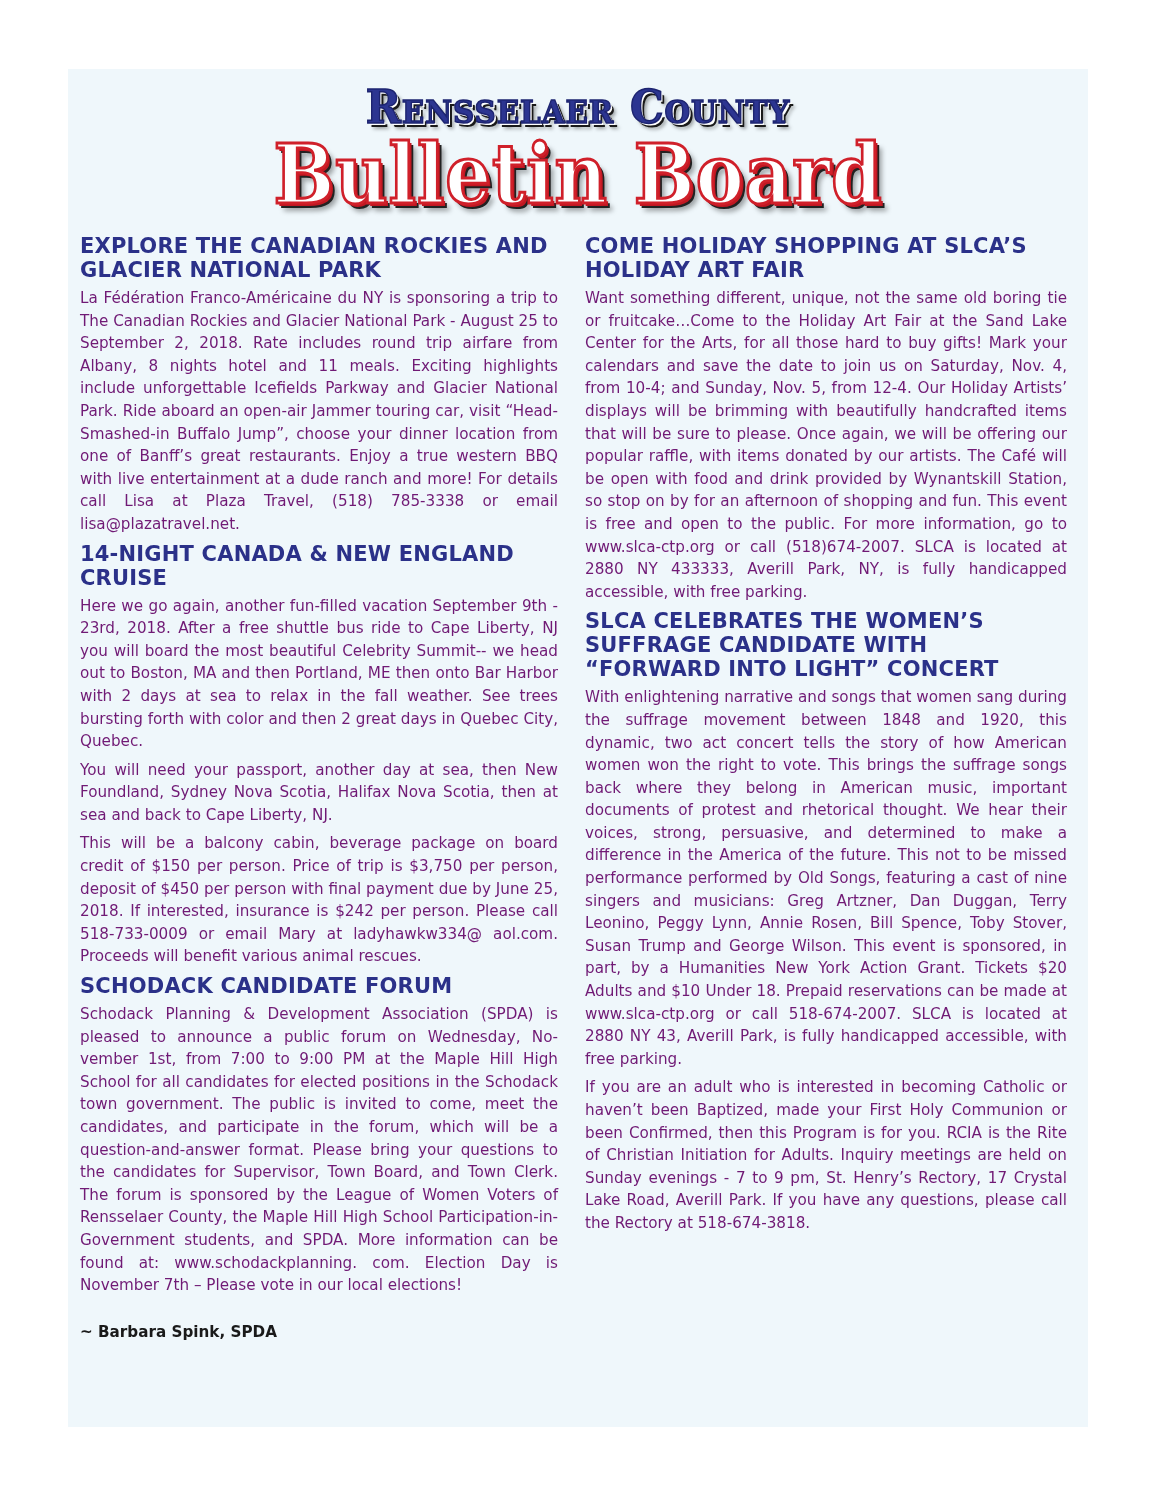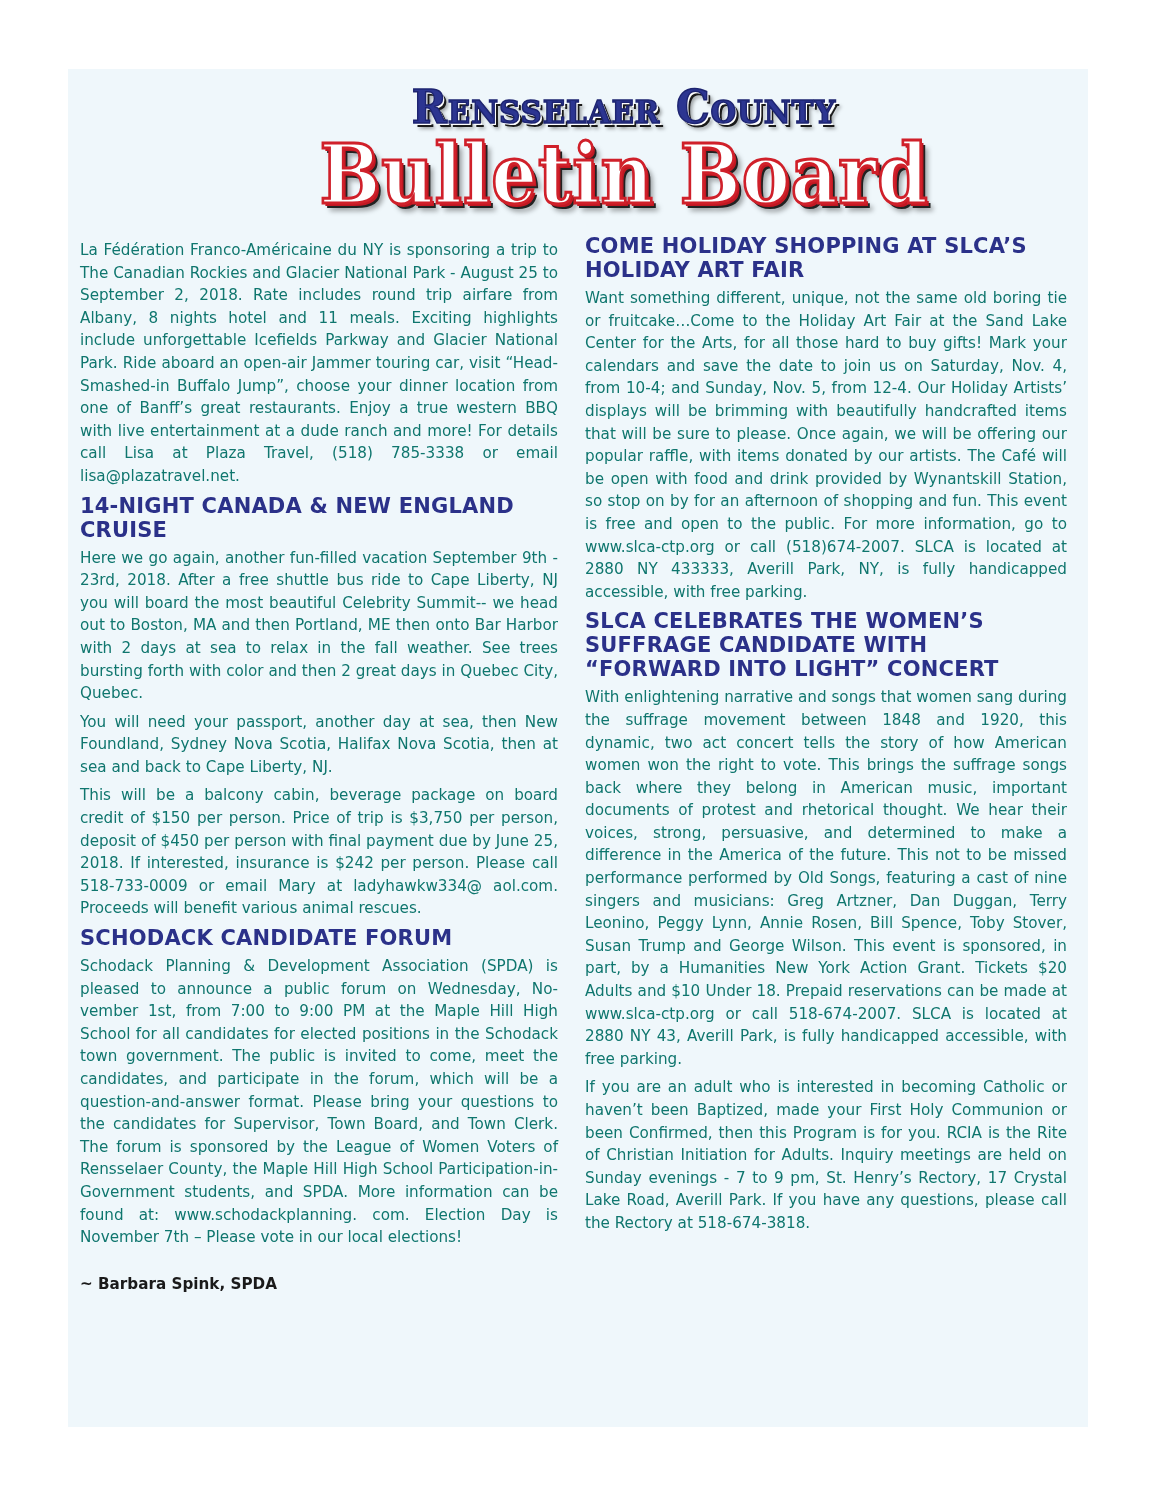--- a/index.html
+++ b/index.html
@@ -1,21 +1,21 @@
 <!DOCTYPE html>
 <html><head>
 <meta charset="utf-8">
 <style>
   html, body { margin: 0; padding: 0; background: #ffffff; }
   body { width: 1156px; height: 1496px; position: relative; overflow: hidden; }
   .panel {
     position: absolute; left: 68px; top: 69px; width: 1020px; height: 1358px;
     background: #eff7fb;
   }
-  .masthead { position: absolute; left: 0; top: 10px; width: 1020px; height: 150px; text-align: center; margin-left: 46px; }
+  .masthead { position: absolute; left: 0; top: 10px; width: 1020px; height: 150px; text-align: center; }
   .mast-top {
     position: absolute; left: 0; right: 0; top: 2px;
     font-family: "DejaVu Serif", serif; font-weight: bold; font-variant: small-caps;
     font-size: 46px; letter-spacing: 1px; color: #2c3591;
     -webkit-text-stroke: 1.5px #1d2470;
     text-shadow: 2px 2px 0 #ffffff, 4px 4px 0 #1a1a1a, 6px 6px 4px rgba(0,0,0,0.35);
     transform: scaleX(0.92); line-height: 52px;
   }
   .mast-bottom {
     position: absolute; left: 0; right: 0; top: 50px;
@@ -27,38 +27,39 @@
   }
   .col { position: absolute; top: 165px; width: 478px; }
   .col-left { left: 12px; }
   .col-right { left: 517px; width: 482px; }
   h2 {
     margin: 0; font-family: "DejaVu Sans", sans-serif; font-weight: bold;
     font-size: 21px; line-height: 24px; color: #2b3189; letter-spacing: 0.2px;
   }
   p {
     margin: 5px 0 6px 0; font-family: "DejaVu Sans", sans-serif;
-    font-size: 15.2px; line-height: 22.6px; color: #0f766e;
+    font-size: 15.2px; line-height: 22.6px; color: #701a75;
     text-align: justify; hyphens: manual;
   }
   .article { margin-bottom: 1px; }
   .sig { font-weight: bold; color: #1a1a1a; text-align: left; margin-top: 24px; }
 </style>
 </head>
 <body>
 
 <div class="panel">
 
   <div class="masthead">
     <div class="mast-top">Rensselaer County</div>
     <div class="mast-bottom">Bulletin Board</div>
   </div>
 
   <div class="col col-left">
     <div class="article">
+      <h2>EXPLORE THE CANADIAN ROCKIES AND GLACIER NATIONAL PARK</h2>
       <p>La Fédération Franco-Américaine du NY is sponsoring a trip to The Canadian Rockies and Glacier National Park - August 25 to September 2, 2018.  Rate includes round trip airfare from Albany, 8 nights hotel and 11 meals.  Exciting high­lights include unforgettable Icefields Parkway and Glacier National Park.  Ride aboard an open-air Jammer touring car, visit “Head-Smashed-in Buffalo Jump”, choose your dinner location from one of Banff’s great restaurants.  En­joy a true western BBQ with live entertainment at a dude ranch and more!  For details call Lisa at Plaza Travel, (518) 785-3338 or email lisa@plazatravel.net.</p>
     </div>
     <div class="article">
       <h2>14-NIGHT CANADA &amp; NEW ENGLAND CRUISE</h2>
       <p>Here we go again, another fun-filled vacation September 9th - 23rd, 2018. After a free shuttle bus ride to Cape Lib­erty, NJ you will board the most beautiful Celebrity Sum­mit-- we head out to Boston, MA and then Portland, ME then onto Bar Harbor with 2 days at sea to relax in the fall weather. See trees bursting forth with color and then 2 great days in Quebec City, Quebec.</p>
       <p>You will need your passport, another day at sea, then New Foundland, Sydney Nova Scotia, Halifax Nova Scotia, then at sea and back to Cape Liberty, NJ.</p>
       <p>This will be a balcony cabin, beverage package on board credit of $150 per person. Price of trip is $3,750 per per­son, deposit of $450 per person with final payment due by June 25, 2018. If interested, insurance is $242 per person. Please call 518-733-0009 or email Mary at ladyhawkw334@ aol.com. Proceeds will benefit various animal rescues.</p>
     </div>
     <div class="article">
       <h2>SCHODACK CANDIDATE FORUM</h2>

